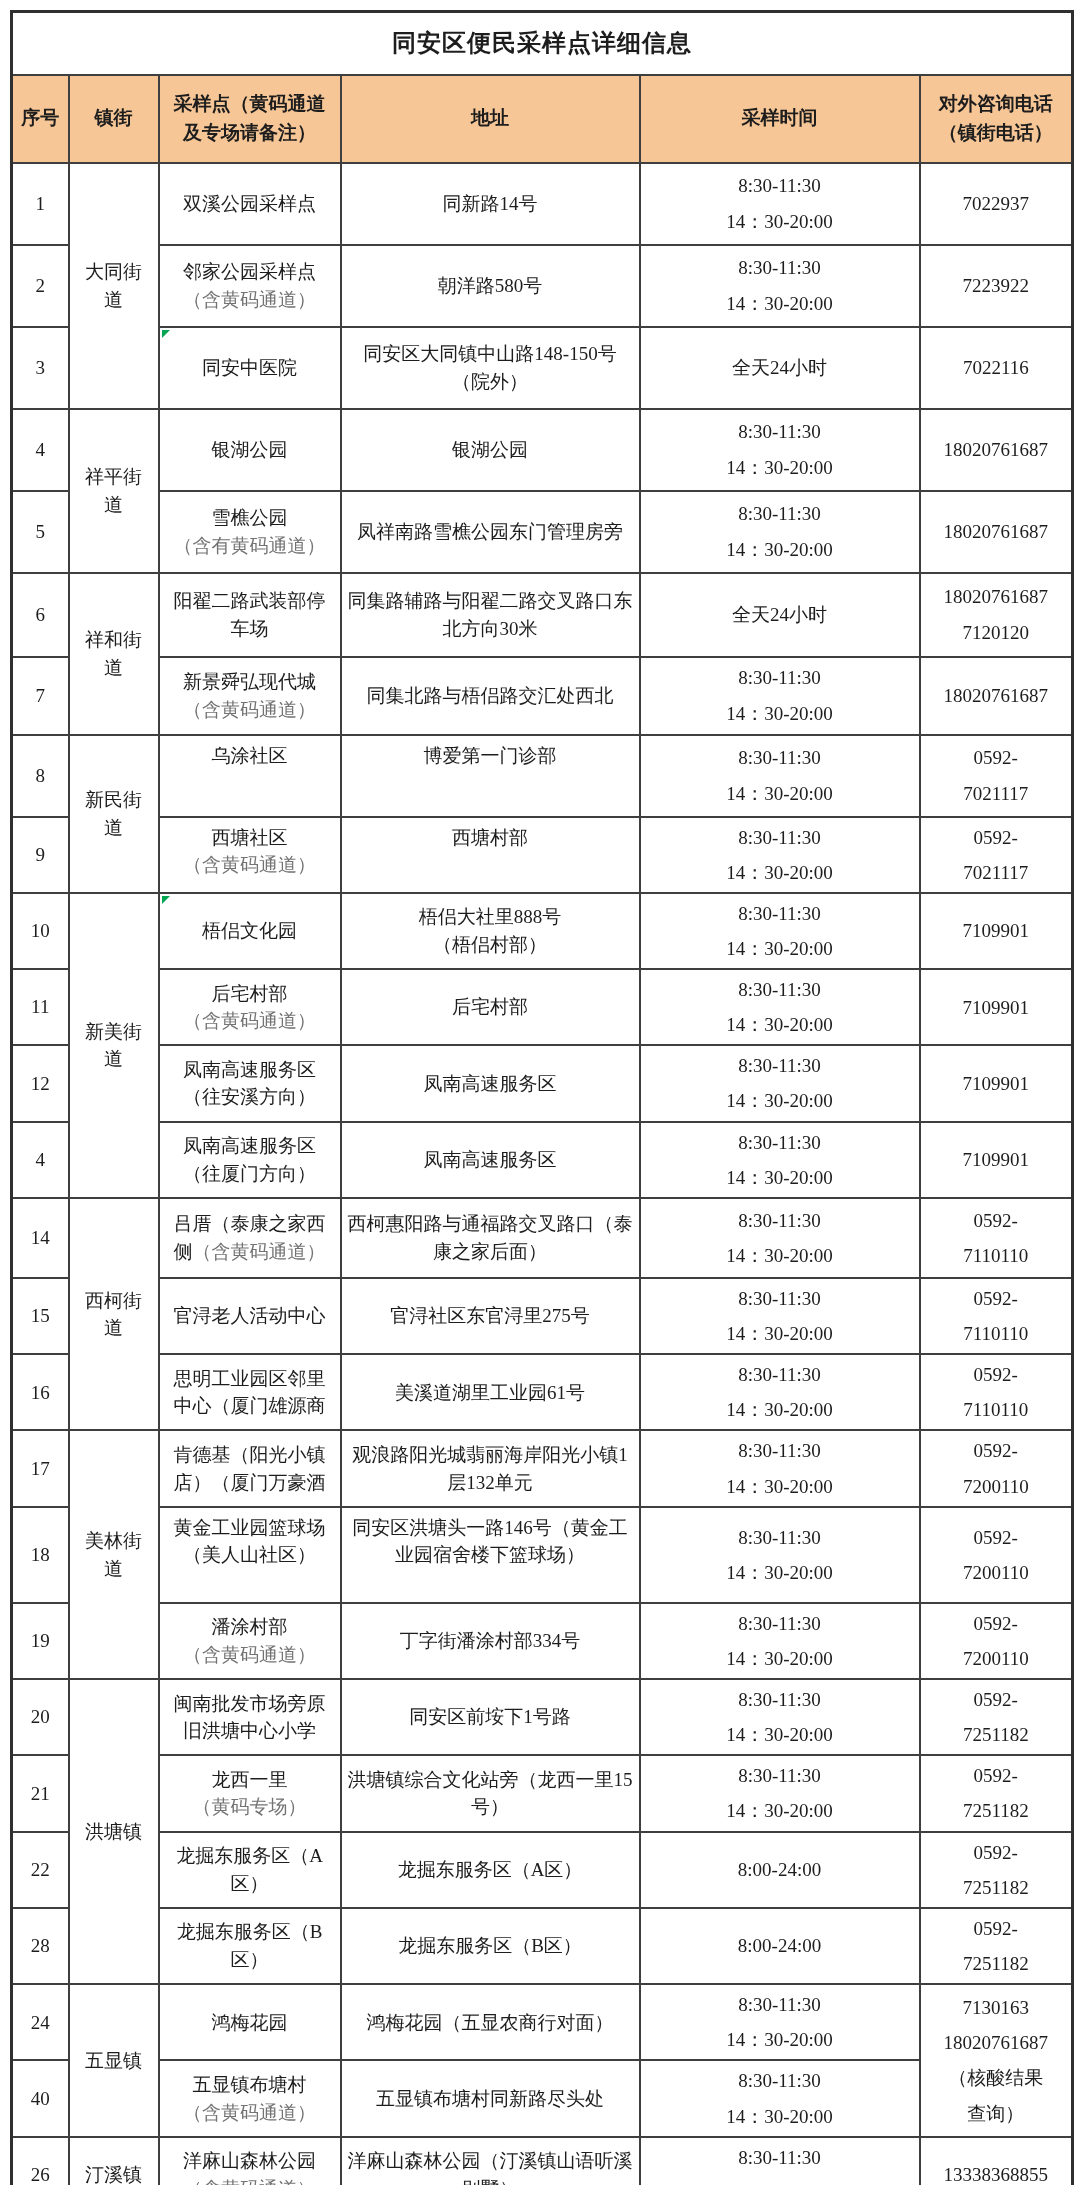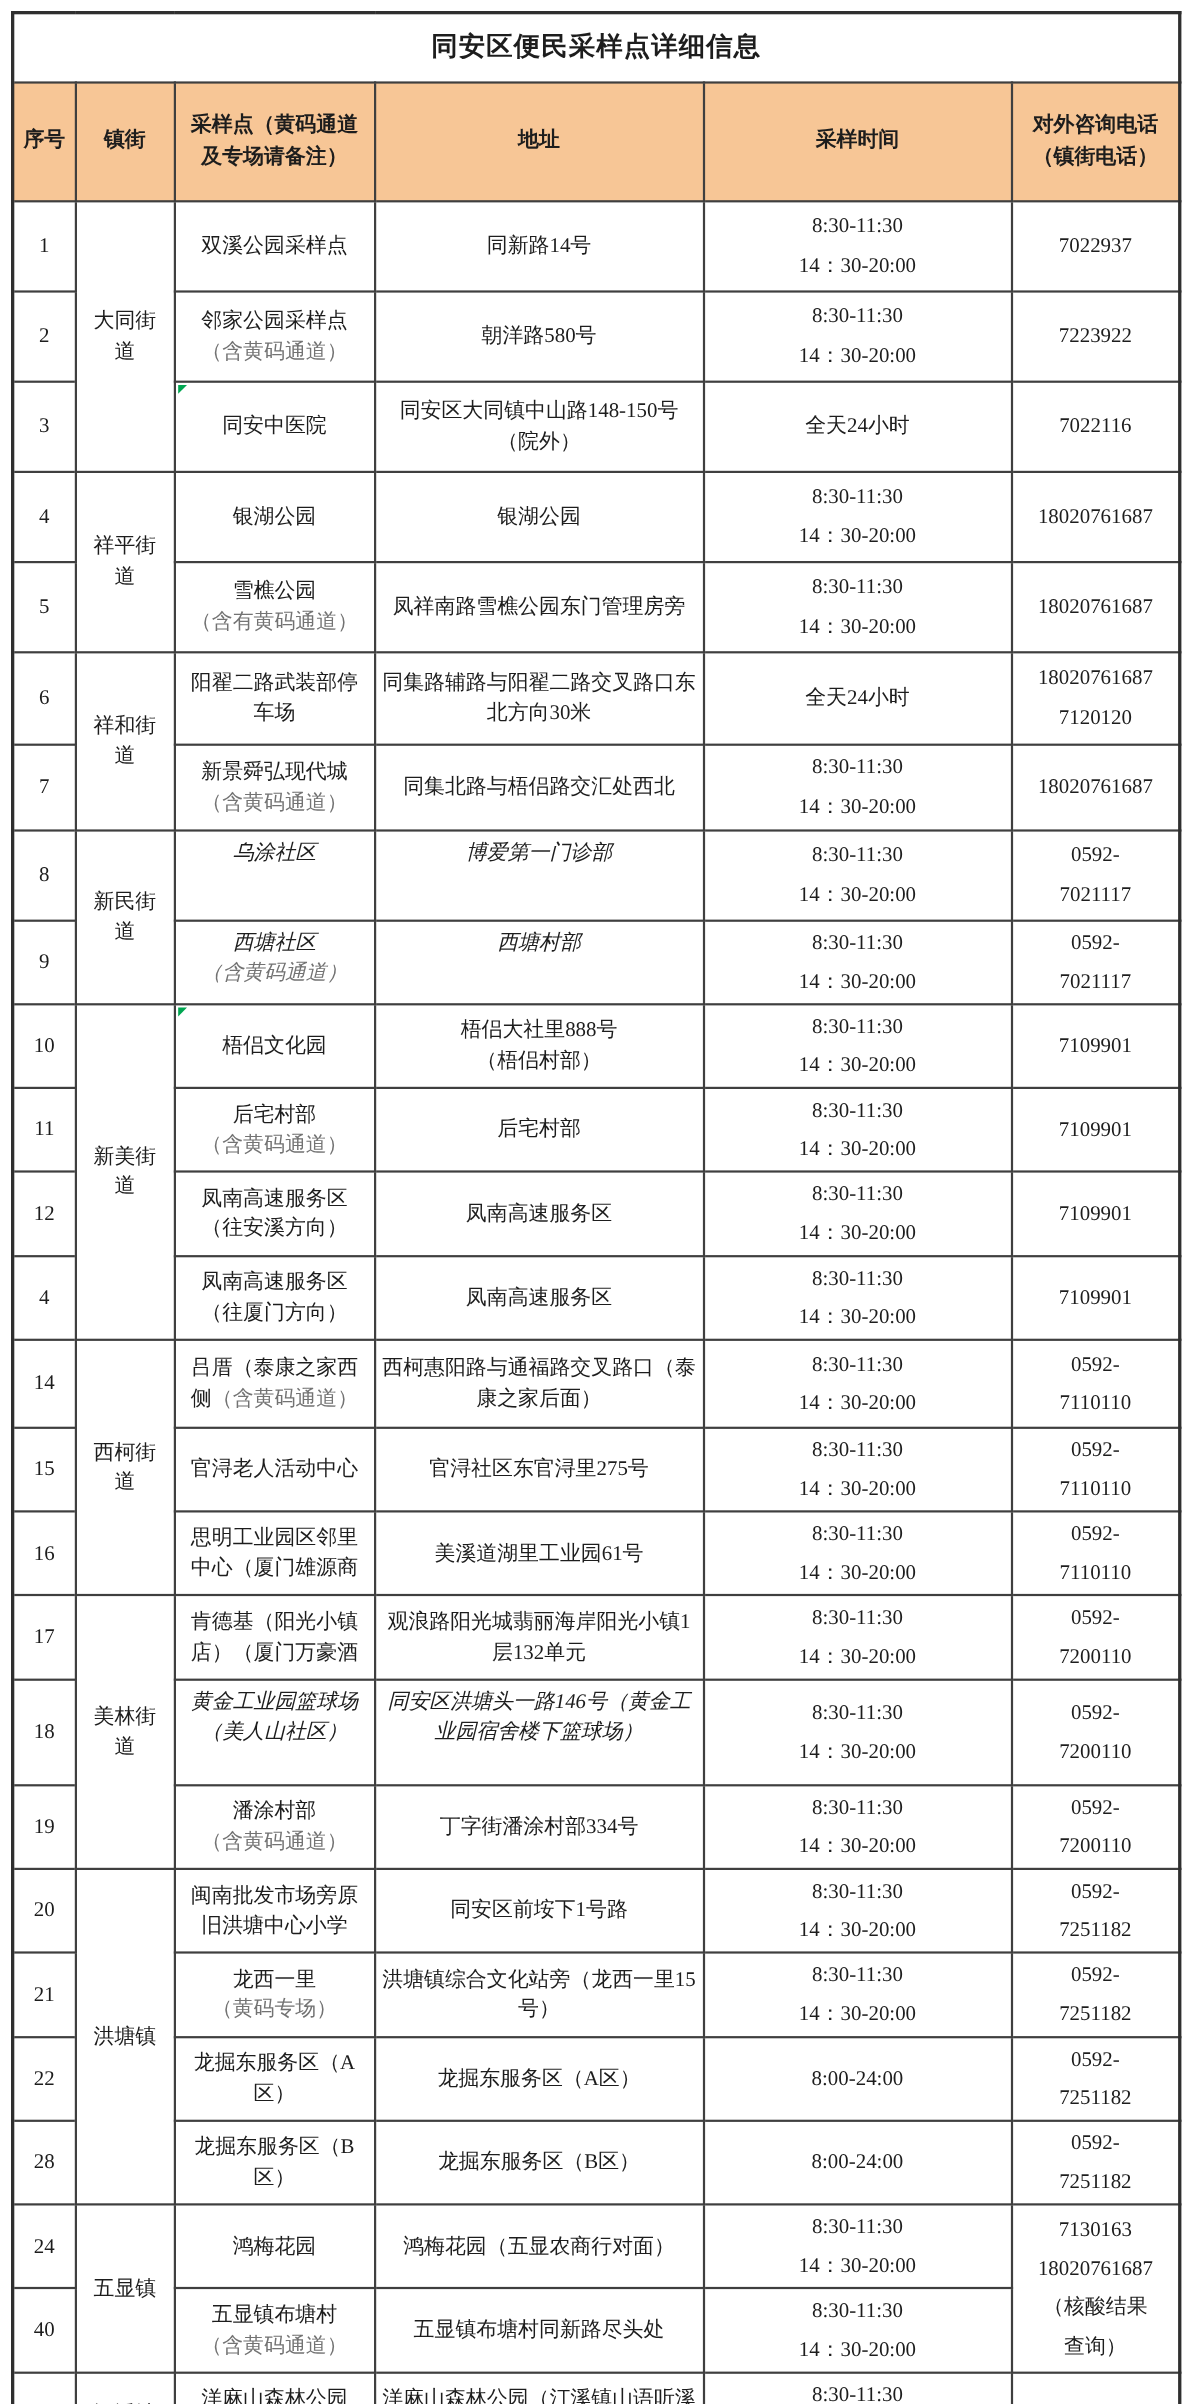--- a/index.html
+++ b/index.html
@@ -32,21 +32,21 @@
     background:#F7C696;
     font-weight:bold;
     line-height:1.5;
   }
   td.c-no{font-size:19px;}
   td.c-town{padding:0 10px;}
   td.c-point{position:relative;}
   td.c-time,td.c-phone{line-height:1.85;white-space:pre-line;word-break:normal;}
   .note{display:block;color:#737373;}
   .inline-note .note{display:inline;}
-  .vtop{vertical-align:top;padding-top:6px;font-style:italic;}
+  .vtop{vertical-align:top;padding-top:6px;}
   .marker{
     position:absolute;top:2px;left:2px;width:0;height:0;
     border-top:8px solid #00A651;border-right:8px solid transparent;
   }
 </style>
 </head>
 <body>
 
 <table class="main">
   <colgroup>
@@ -56,21 +56,21 @@
     <col style="width:299px">
       <col style="width:280px">
       <col style="width:153px">
   </colgroup>
 
   <tbody>
       <tr style="height:63px">
     <td colspan="6" class="title-cell">同安区便民采样点详细信息</td>
   </tr>
 
-  <tr style="height:108px">
+  <tr style="height:88px">
     <td class="hdr">序号</td>
     <td class="hdr">镇街</td>
     <td class="hdr">采样点（黄码通道及专场请备注）</td>
     <td class="hdr">地址</td>
     <td class="hdr">采样时间</td>
     <td class="hdr">对外咨询电话（镇街电话）</td>
   </tr>
 
   <tr style="height:82px">
     <td class="c-no">1</td>

